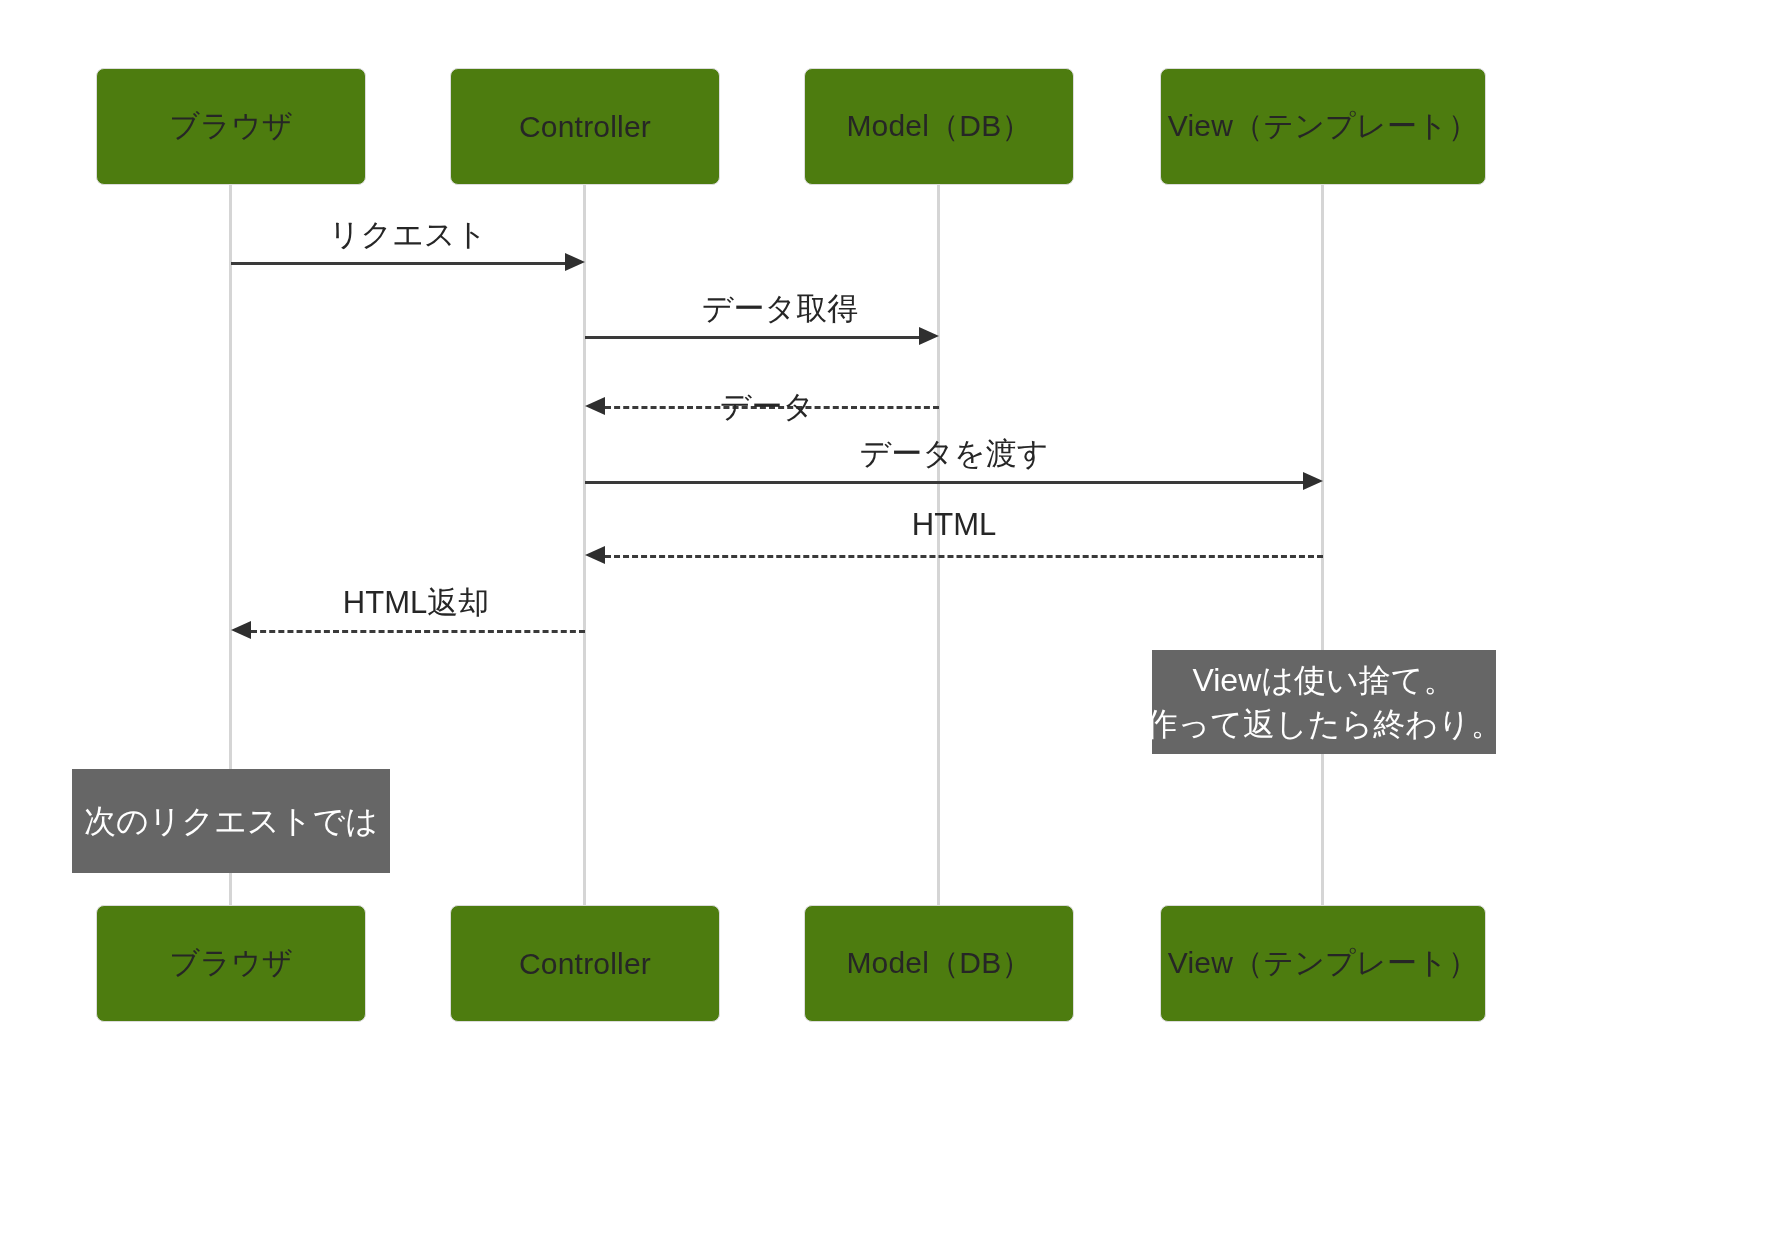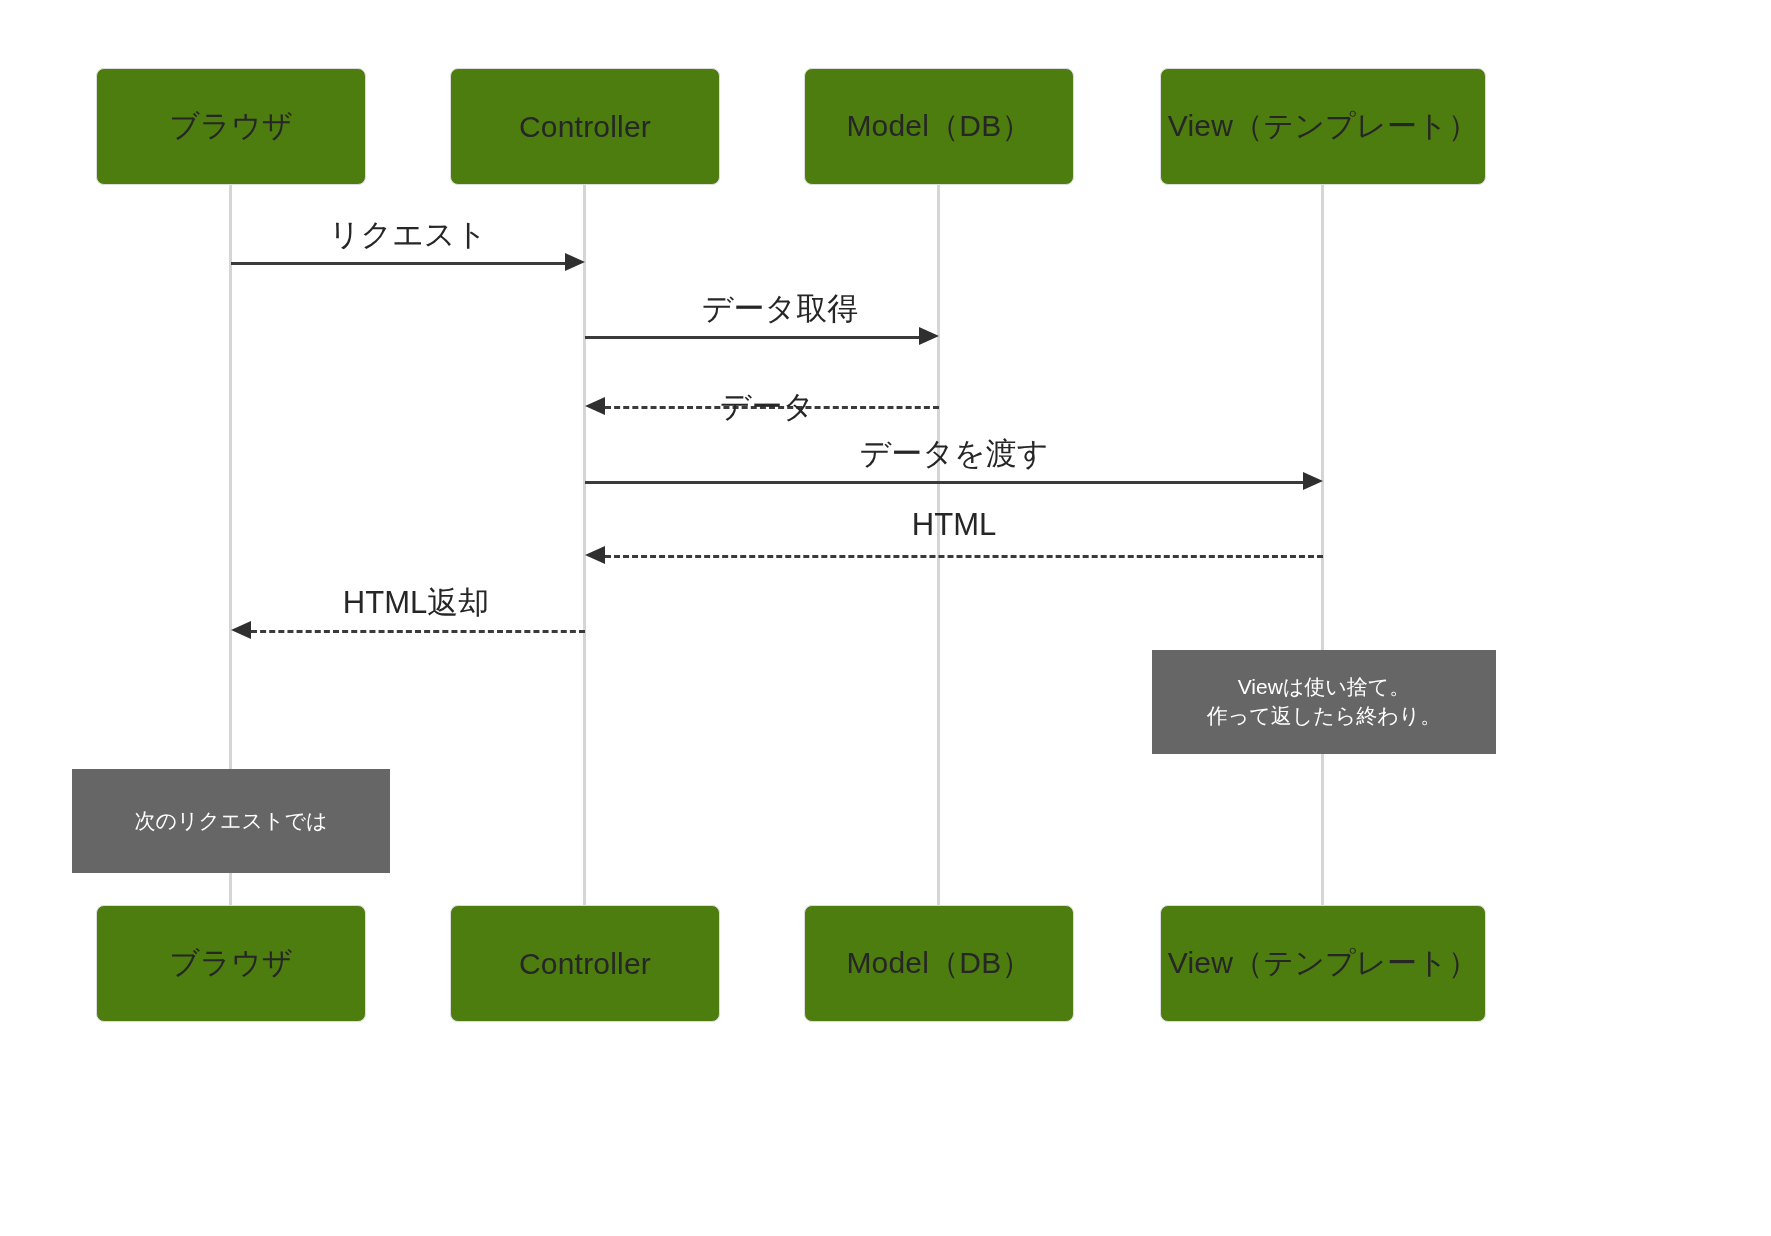--- a/index.html
+++ b/index.html
@@ -23,21 +23,21 @@
          border-top:9px solid transparent;border-bottom:9px solid transparent;}
   .ahead.right{border-left:20px solid #2f2f2f;}
   .ahead.left{border-right:20px solid #2f2f2f;}
   .mlabel{position:absolute;font-size:31px;color:#262626;white-space:nowrap;
           transform:translateX(-50%);}
 
   
   .note{position:absolute;background:#666666;color:#ffffff;box-sizing:border-box;
         display:flex;flex-direction:column;align-items:center;justify-content:center;
         padding:8px 14px;}
-  .note .nline{font-size:21px;line-height:1.38;white-space:nowrap;}
+  .note .nline{font-size:32px;line-height:1.38;white-space:nowrap;}
 </style>
 </head>
 <body>
 
 <div id="canvas">
 
   <div class="lifeline" style="left:229px;top:185px;height:720px;"></div>
   <div class="lifeline" style="left:583px;top:185px;height:720px;"></div>
   <div class="lifeline" style="left:937px;top:185px;height:720px;"></div>
   <div class="lifeline" style="left:1321px;top:185px;height:720px;"></div>

